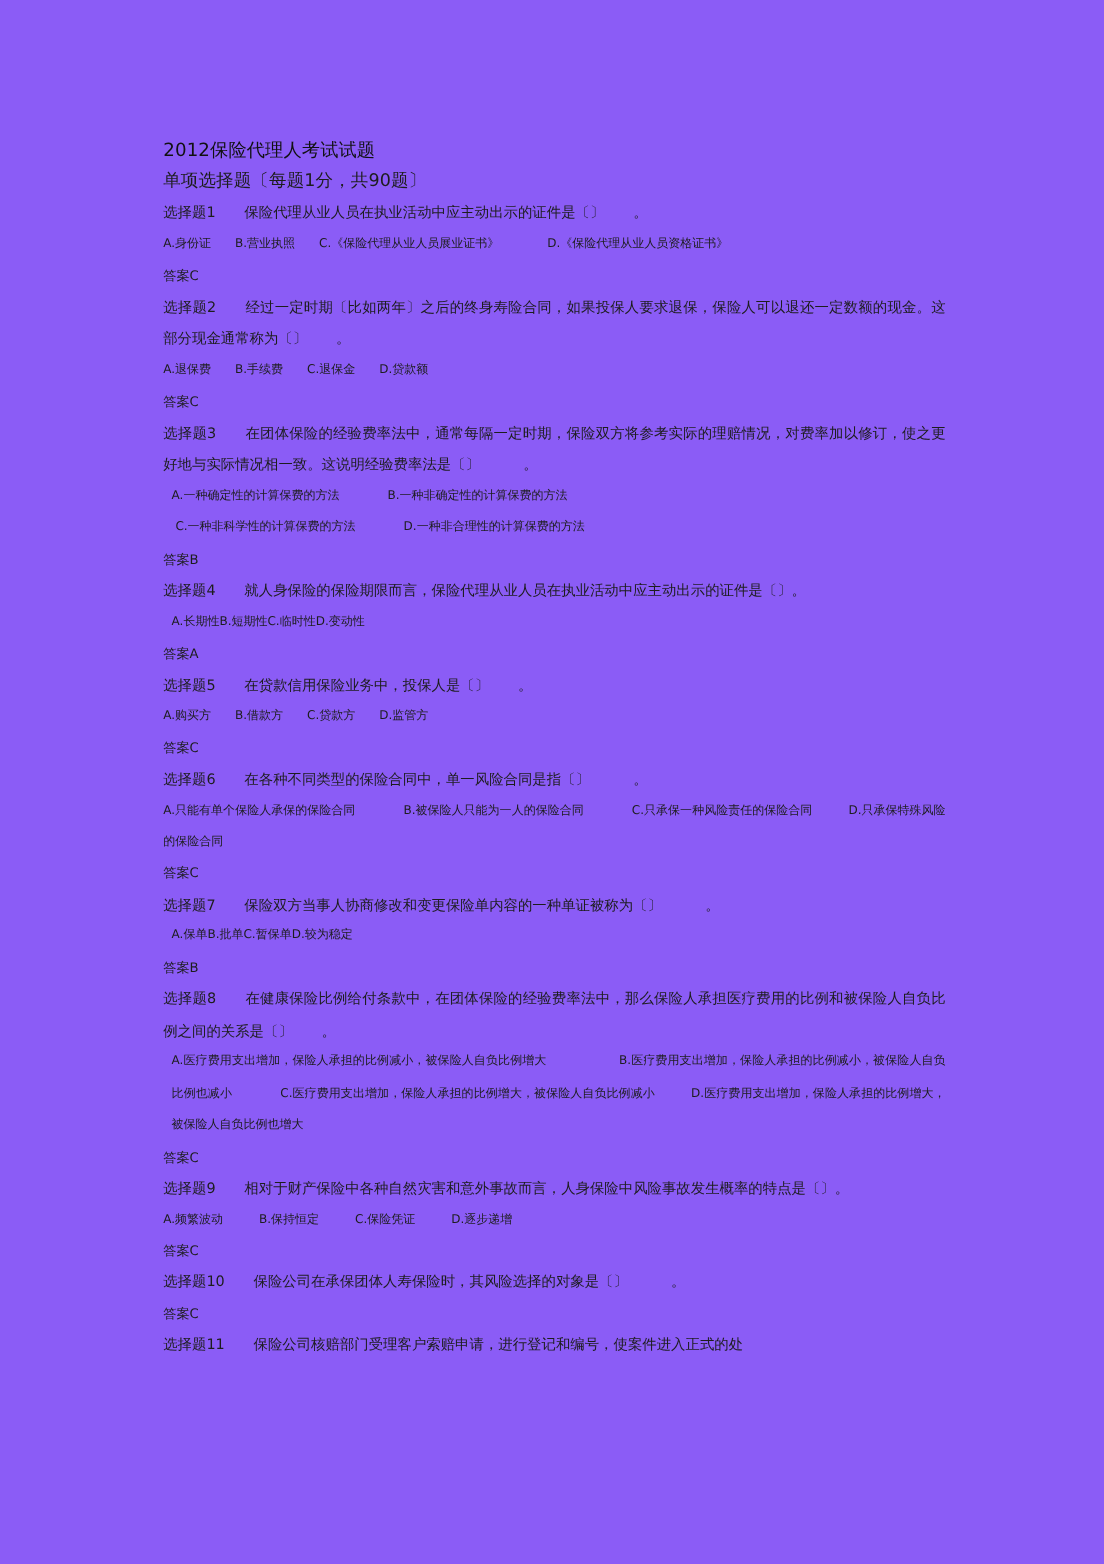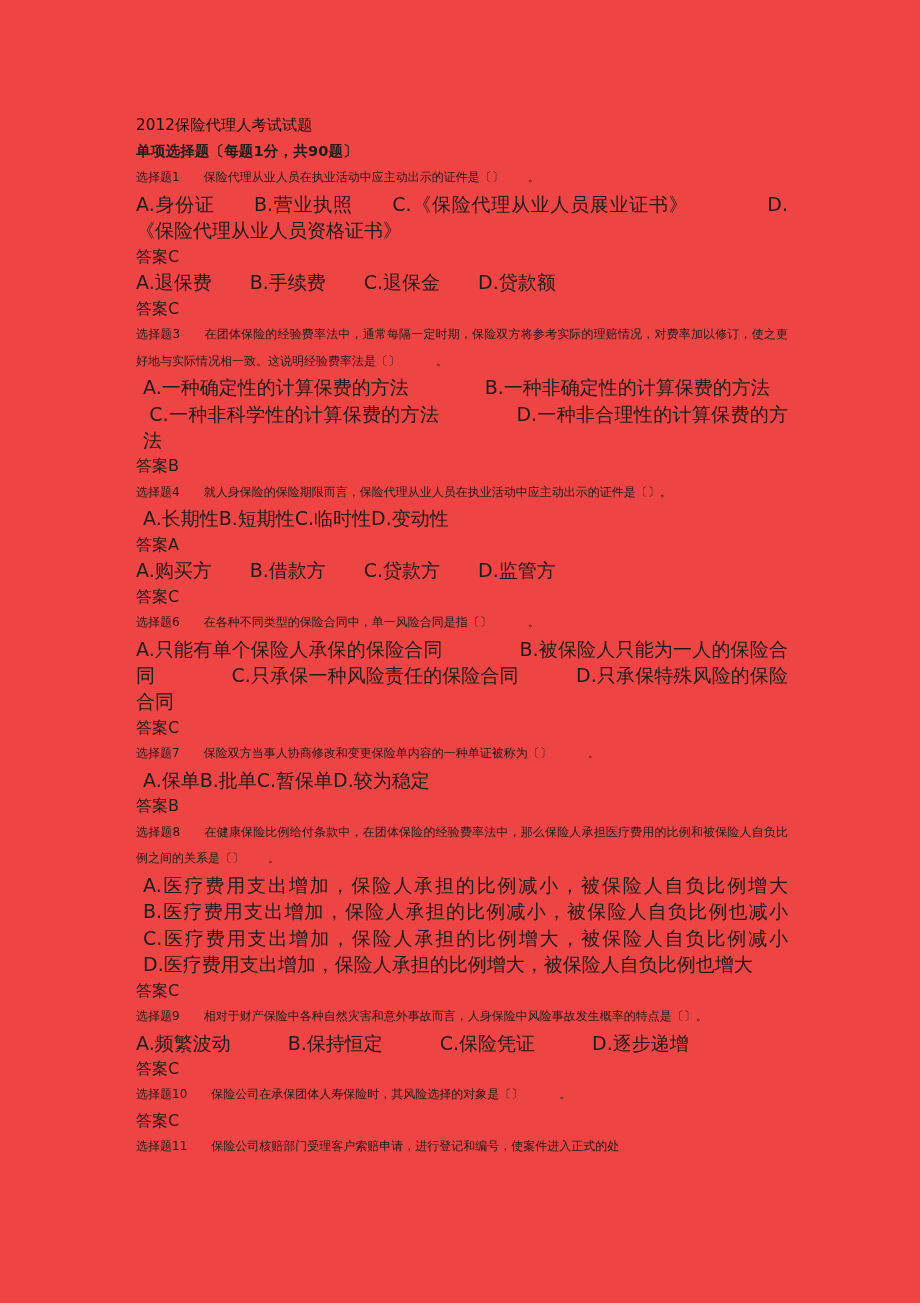--- a/index.html
+++ b/index.html
@@ -9,21 +9,21 @@
     background: #ffffff;
   }
   body {
     font-family: "DejaVu Sans", "Liberation Sans", sans-serif;
     color: #1a1a1a;
   }
   .page {
     position: relative;
     width: 920px;
     height: 1303px;
-    background: #ef4444;
+    background: #8b5cf6;
     overflow: hidden;
     box-sizing: border-box;
   }
   .doc-body {
     position: absolute;
     left: 136px;
     top: 112px;
     width: 652px;
   }
   
@@ -38,47 +38,46 @@
   .title {
     font-size: 15.2px;
     line-height: 26.2px;
     font-weight: 400;
     color: #111111;
   }
   .subtitle {
     font-size: 14.6px;
     line-height: 26.2px;
     color: #1d1d1d;
-    font-weight: bold;
   }
   
   .q-block {
     margin: 0;
     padding: 0;
   }
   .q-stem {
     font-size: 12px;
     line-height: 26.6px;
     color: #1d1d1d;
     text-align: justify;
     text-justify: inter-ideograph;
     white-space: pre-wrap;
     word-break: break-all;
   }
   .q-options {
-    font-size: 19px;
+    font-size: 10px;
     line-height: 26.4px;
     color: #1d1d1d;
     text-align: justify;
     text-justify: inter-ideograph;
     white-space: pre-wrap;
     word-break: break-all;
   }
   .q-answer {
-    font-size: 16px;
+    font-size: 11px;
     line-height: 25.4px;
     color: #1d1d1d;
     white-space: pre;
   }
   
   .indent-sm { padding-left: 7px; }
 </style>
 </head>
 <body>
 
@@ -88,38 +87,40 @@
     <div class="line title">2012保险代理人考试试题</div>
     <div class="line subtitle">单项选择题〔每题1分，共90题〕</div>
 
     <div class="q-block">
       <div class="q-stem">选择题1　　保险代理从业人员在执业活动中应主动出示的证件是〔〕　　。</div>
       <div class="q-options">A.身份证　　B.营业执照　　C.《保险代理从业人员展业证书》　　　　D.《保险代理从业人员资格证书》</div>
       <div class="q-answer">答案C</div>
     </div>
 
     <div class="q-block">
+      <div class="q-stem">选择题2　　经过一定时期〔比如两年〕之后的终身寿险合同，如果投保人要求退保，保险人可以退还一定数额的现金。这部分现金通常称为〔〕　　。</div>
       <div class="q-options">A.退保费　　B.手续费　　C.退保金　　D.贷款额</div>
       <div class="q-answer">答案C</div>
     </div>
 
     <div class="q-block">
       <div class="q-stem">选择题3　　在团体保险的经验费率法中，通常每隔一定时期，保险双方将参考实际的理赔情况，对费率加以修订，使之更好地与实际情况相一致。这说明经验费率法是〔〕　　　。</div>
       <div class="q-options indent-sm">A.一种确定性的计算保费的方法　　　　B.一种非确定性的计算保费的方法
  C.一种非科学性的计算保费的方法　　　　D.一种非合理性的计算保费的方法</div>
       <div class="q-answer">答案B</div>
     </div>
 
     <div class="q-block">
       <div class="q-stem">选择题4　　就人身保险的保险期限而言，保险代理从业人员在执业活动中应主动出示的证件是〔〕。</div>
       <div class="q-options indent-sm">A.长期性B.短期性C.临时性D.变动性</div>
       <div class="q-answer">答案A</div>
     </div>
 
     <div class="q-block">
+      <div class="q-stem">选择题5　　在贷款信用保险业务中，投保人是〔〕　　。</div>
       <div class="q-options">A.购买方　　B.借款方　　C.贷款方　　D.监管方</div>
       <div class="q-answer">答案C</div>
     </div>
 
     <div class="q-block">
       <div class="q-stem">选择题6　　在各种不同类型的保险合同中，单一风险合同是指〔〕　　　。</div>
       <div class="q-options">A.只能有单个保险人承保的保险合同　　　　B.被保险人只能为一人的保险合同　　　　C.只承保一种风险责任的保险合同　　　D.只承保特殊风险的保险合同</div>
       <div class="q-answer">答案C</div>
     </div>
 

